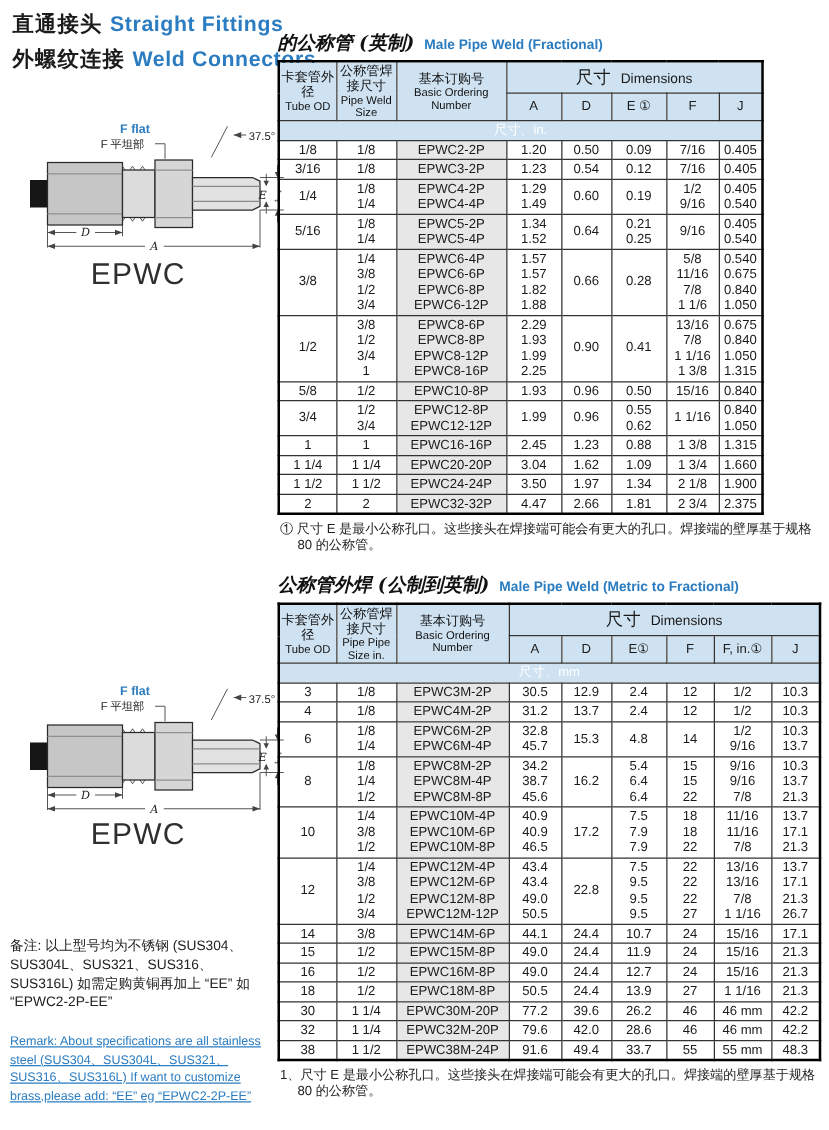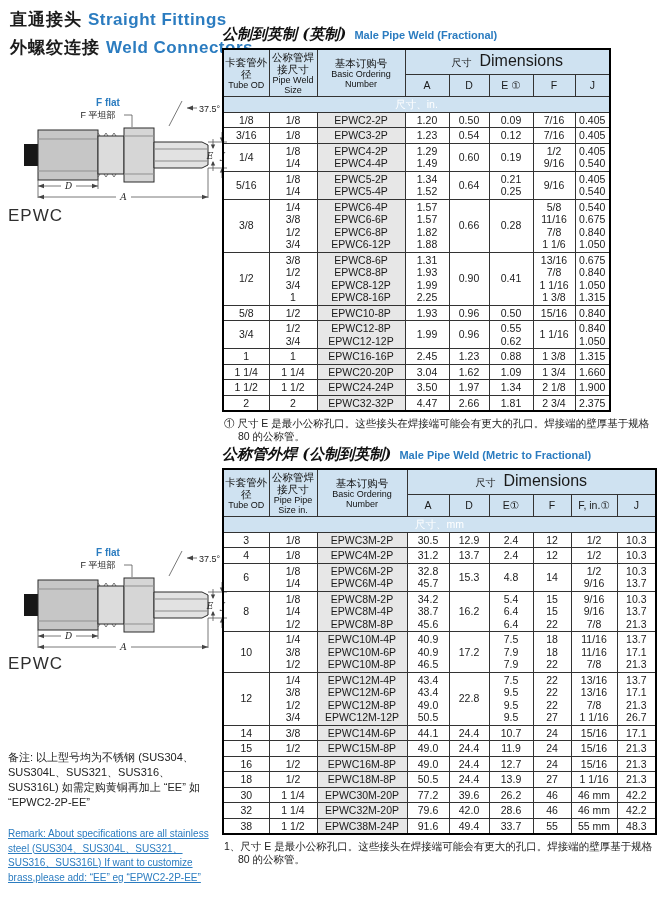--- a/index.html
+++ b/index.html
@@ -8,47 +8,47 @@
   
   .title-line{position:absolute;left:10px;white-space:nowrap;}
   .t1{top:8px;}
   .t2{top:36px;}
   .title-zh{font-size:17px;font-weight:bold;color:#1c1c1c;letter-spacing:1px;}
   .title-en{font-size:17px;font-weight:bold;color:#2b7cc0;margin-left:6px;letter-spacing:0.5px;}
   
   .right-col{position:absolute;left:222px;top:0;width:436px;}
   .sec-title{margin:0 0 4px 0;white-space:nowrap;}
   .sec-title.first{margin-top:25px;}
-  .sec-title.second{margin-top:2px;}
+  .sec-title.second{margin-top:16px;}
   .sec-zh{font-family:"DejaVu Serif",serif;font-style:italic;font-weight:bold;
           font-size:15px;color:#111;}
   .sec-en{font-size:11px;font-weight:bold;color:#2b7cc0;margin-left:8px;}
   
   table.spec{border-collapse:collapse;table-layout:fixed;border:2px solid #000;}
   table.spec th,table.spec td{border:1px solid #333;padding:1px 1px;text-align:center;
         font-size:10.5px;line-height:12.5px;vertical-align:middle;overflow:hidden;}
   table.spec th{background:#cfe2f1;font-weight:normal;}
   .hzh{font-size:10.5px;line-height:12px;color:#111;}
   .hen{font-size:9px;line-height:10px;color:#111;}
-  .hdims .hzh-inline{font-size:10px;}
-  .hdims .hen-inline{font-size:16px;margin-left:8px;}
+  .hdims .hzh-inline{font-size:14px;}
+  .hdims .hen-inline{font-size:11px;margin-left:8px;}
   th.unitbar{background:#000;color:#fff;font-size:10.5px;font-weight:bold;
         padding:1px 0;border-color:#000;}
   td.ordcol{background:#e7e7e7;text-align:left;padding-left:6px;}
   .ln{white-space:nowrap;}
   
   .note-block{margin:5px 0 2px 2px;}
   .note{font-size:10.5px;line-height:13px;color:#222;padding-left:14px;text-indent:-14px;}
   .note-en{font-size:10.5px;line-height:12.5px;color:#2b7cc0;font-weight:bold;
         padding-left:14px;margin-top:2px;}
   
   .diagram-slot{position:absolute;left:20px;width:210px;height:110px;}
   .d1{top:96px;} .d2{top:546px;}
-  .epwc-label{position:absolute;left:8px;width:205px;
-        font-size:17px;letter-spacing:1px;color:#2f2f2f;}
+  .epwc-label{position:absolute;left:8px;width:205px;text-align:center;
+        font-size:24px;letter-spacing:1px;color:#2f2f2f;}
   .e1{top:206px;} .e2{top:654px;}
   .remark{position:absolute;left:8px;top:750px;width:212px;}
   .remark-zh{font-size:11px;line-height:15px;color:#222;}
   .remark-en{font-size:10px;line-height:14.5px;color:#2b7cc0;margin-top:17px;text-decoration:underline;}
   
   .lblue{font-size:10px;font-weight:bold;fill:#2b7cc0;}
   .ldark{font-size:9px;fill:#222;}
   .ldim{font-size:9px;font-style:italic;fill:#222;font-family:"DejaVu Serif",serif;}
   .thin{stroke:#555;stroke-width:0.8;fill:none;}
   .edge{stroke:#2a2a2a;stroke-width:1;}
@@ -181,21 +181,21 @@
   <div class="epwc-label e2">EPWC</div>
 
   <div class="remark">
     <div class="remark-zh">备注: 以上型号均为不锈钢 (SUS304、SUS304L、SUS321、SUS316、SUS316L) 如需定购黄铜再加上 “EE” 如 “EPWC2-2P-EE”</div>
     <div class="remark-en">Remark:  About specifications are all stainless steel (SUS304、SUS304L、SUS321、SUS316、SUS316L) If want to customize brass,please add: “EE” eg “EPWC2-2P-EE”</div>
   </div>
 
   <div class="right-col">
 
     <div class="sec-title first">
-      <span class="sec-zh">公制到英制 (英制)</span><span class="sec-en">Male Pipe Weld (Fractional)</span>
+      <span class="sec-zh">的公称管 (英制)</span><span class="sec-en">Male Pipe Weld (Fractional)</span>
     </div>
     <div id="t1">
         <table class="spec" style="width: 387px;">
           <colgroup>
             <col style="width: 46px;">
             <col style="width: 48px;">
             <col style="width: 88px;">
             <col style="width: 44px;">
             <col style="width: 40px;">
             <col style="width: 44px;">
@@ -395,21 +395,21 @@
                 <div class="ln">3/4</div>
                 <div class="ln">1</div>
               </td>
               <td class="ordcol">
                 <div class="ln">EPWC8-6P</div>
                 <div class="ln">EPWC8-8P</div>
                 <div class="ln">EPWC8-12P</div>
                 <div class="ln">EPWC8-16P</div>
               </td>
               <td>
-                <div class="ln">1.31</div>
+                <div class="ln">2.29</div>
                 <div class="ln">1.93</div>
                 <div class="ln">1.99</div>
                 <div class="ln">2.25</div>
               </td>
               <td>
                 <div class="ln">0.90</div>
               </td>
               <td>
                 <div class="ln">0.41</div>
               </td>

